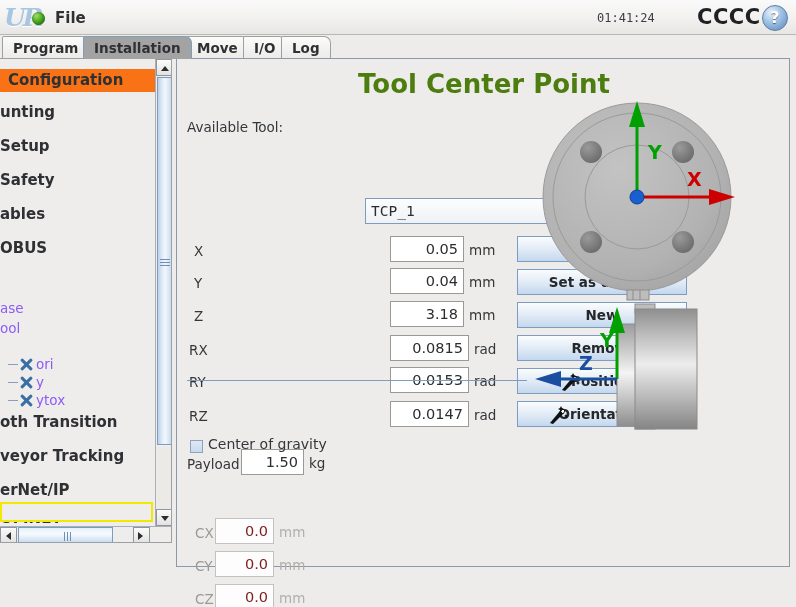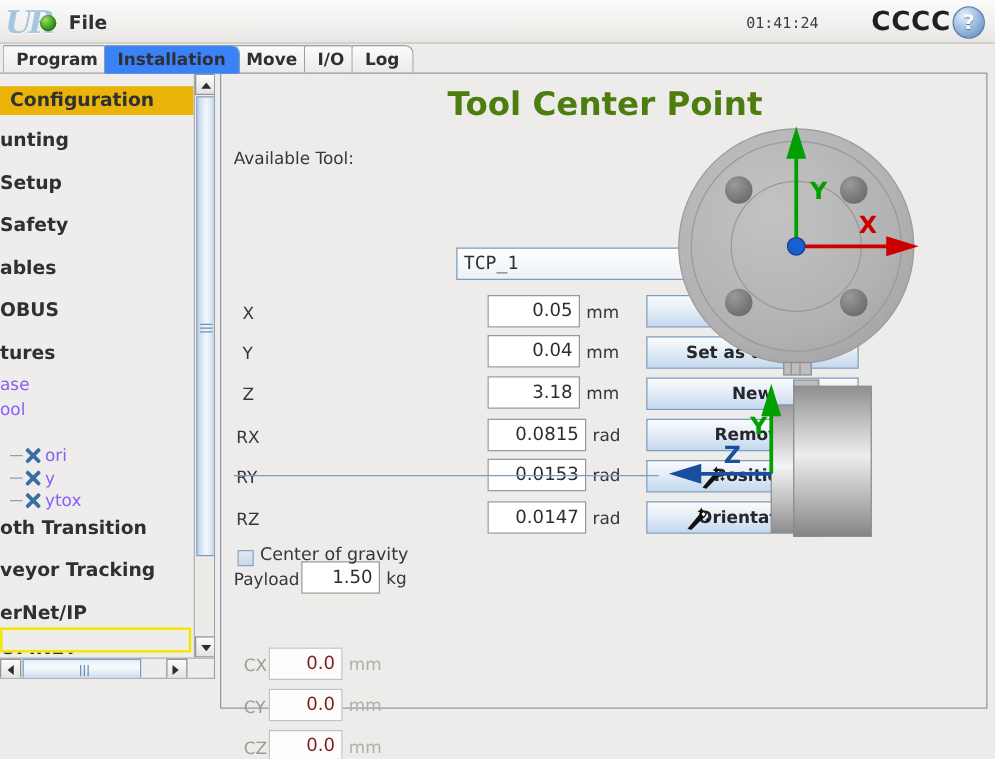--- a/index.html
+++ b/index.html
@@ -68,21 +68,21 @@
     line-height:22px;
     font-size:13.5px; font-weight:bold;
     color:#2e3034;
     background:linear-gradient(to bottom,#fbfbfa 0%,#eceae7 100%);
     border:1px solid #9aa0a8;
     border-bottom:none;
     border-radius:2px 7px 0 0;
     white-space:nowrap;
   }
   .tab.active {
-    background:#3b82f6;
+    background:#a3a3a3;
     border-color:#7f9dbd;
     z-index:3;
   }
 
   
   #sidebar {
     position:absolute; left:0; top:58px; width:172px; height:485px;
     background:#eeedeb;
     border:1px solid #9aa0a8;
     border-left:none;
@@ -94,21 +94,21 @@
     overflow:hidden;
   }
   .tree-row {
     position:absolute; left:0; width:155px;
     white-space:nowrap;
     font-size:14.5px;
     color:#2e3034;
   }
   .tree-row.section { font-weight:bold; font-size:15px; }
   .tree-row.selected {
-    background:#eab308;
+    background:#f97316;
   }
   .tree-row.leafrow { font-size:13.5px; font-weight:normal; color:#8b5cf6; }
   .xicon {
     display:inline-block; width:13px; height:13px;
     position:relative; top:2px; margin-right:3px;
   }
   .xicon::before, .xicon::after {
     content:""; position:absolute; left:5px; top:-1px;
     width:3px; height:15px; background:#3a6ea5; border-radius:1px;
   }
@@ -279,21 +279,20 @@
     <div class="tree-row section" style="top:44px;padding-left:0px;">unting</div>
 
     <div class="tree-row section" style="top:78px;padding-left:0px;">Setup</div>
 
     <div class="tree-row section" style="top:112px;padding-left:0px;">Safety</div>
 
     <div class="tree-row section" style="top:146px;padding-left:0px;">ables</div>
 
     <div class="tree-row section" style="top:180px;padding-left:0px;">OBUS</div>
 
-    <div class="tree-row section" style="top:214px;padding-left:0px;">tures</div>
 
     <div class="tree-row leafrow" style="top:241px;padding-left:0px;">ase</div>
 
     <div class="tree-row leafrow" style="top:261px;padding-left:0px;">ool</div>
 
 
     <div class="tree-row leafrow" style="top:297px;padding-left:8px;">
       <span class="dash"></span><span class="xicon"></span><span>ori</span>
     </div>
 

